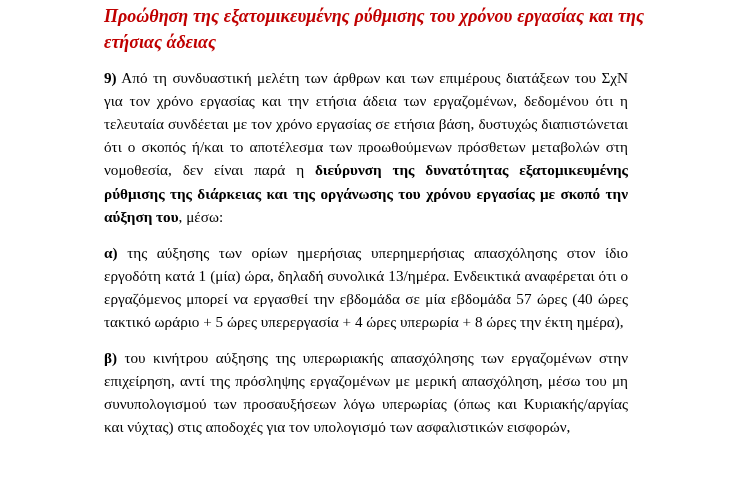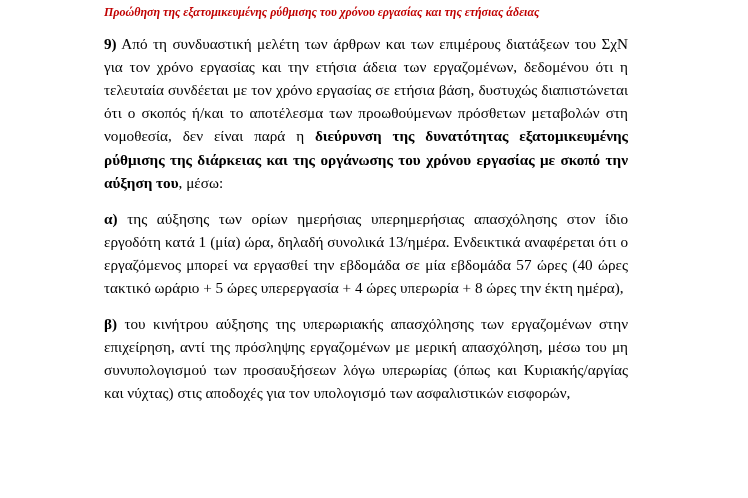--- a/index.html
+++ b/index.html
@@ -17,21 +17,21 @@
     width: 748px;
     height: 498px;
     box-sizing: border-box;
     padding: 4px 104px 0 104px;
     position: relative;
   }
   .doc-heading {
     color: #c00000;
     font-weight: bold;
     font-style: italic;
-    font-size: 12px;
+    font-size: 18px;
     line-height: 1.42;
     text-align: justify;
     margin: 0 0 11px 0;
   }
   p.para {
     font-size: 15.2px;
     line-height: 1.52;
     text-align: justify;
     color: #000000;
     margin: 0 16px 13px 0;

